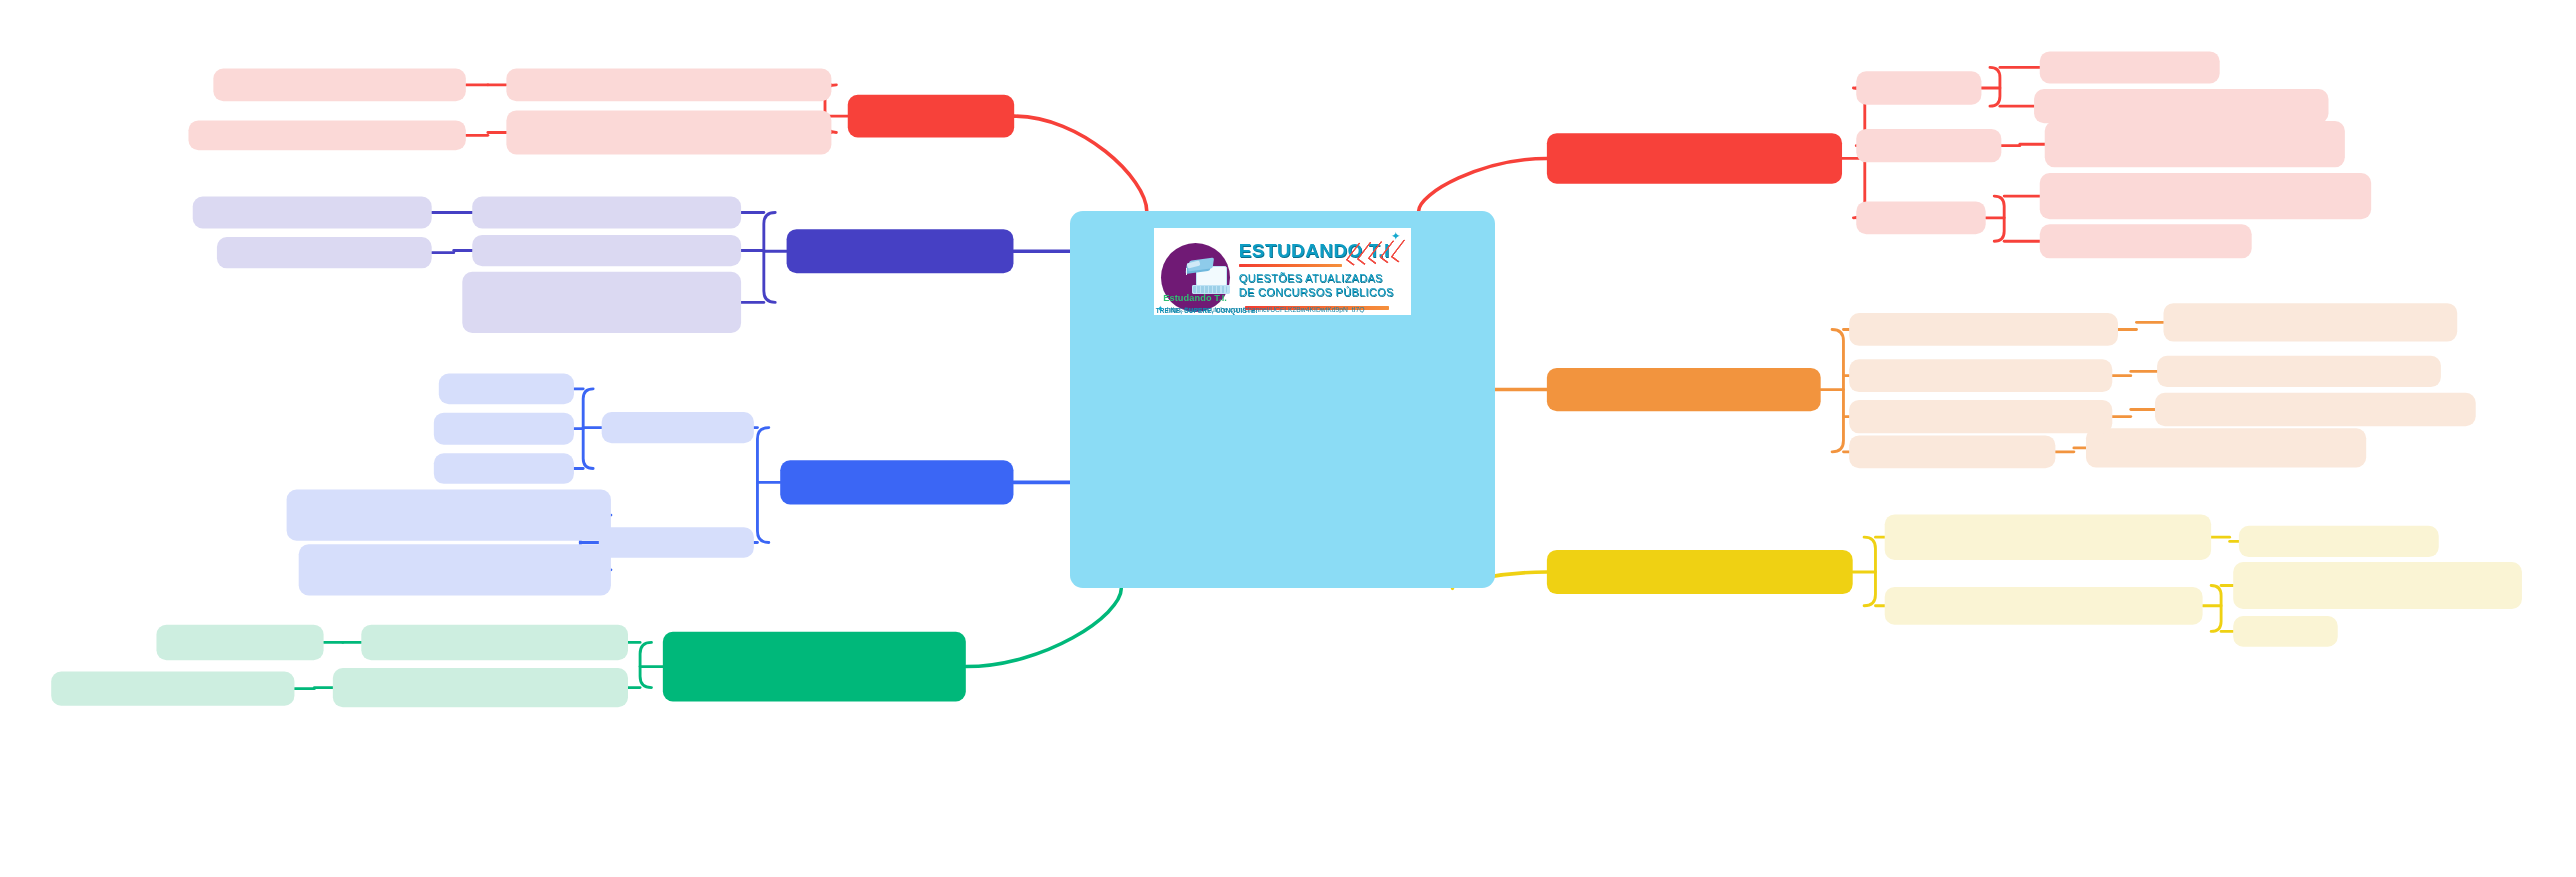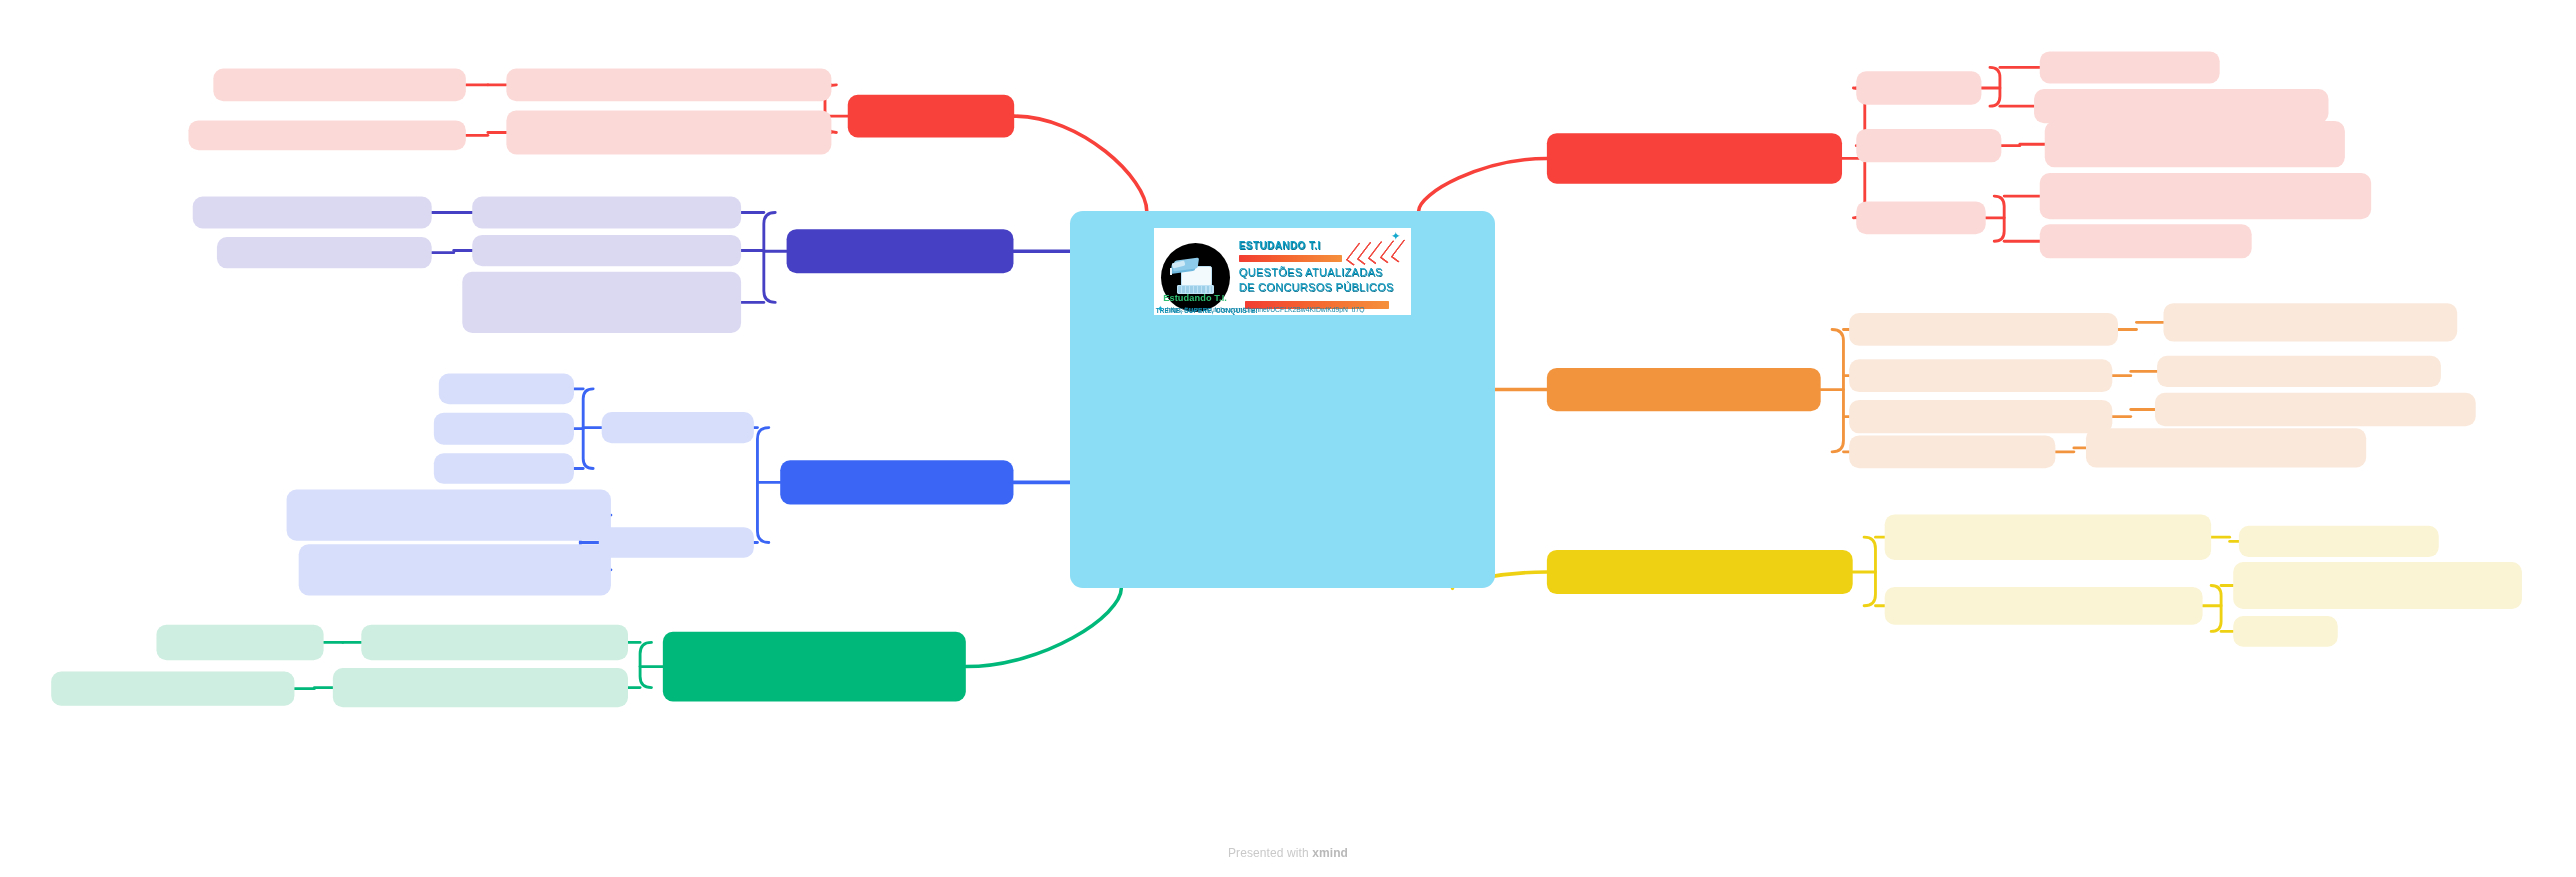--- a/index.html
+++ b/index.html
@@ -27,22 +27,22 @@
   .banner{
     position:absolute;left:0;top:0;right:0;bottom:0;
     display:flex;flex-direction:row;align-items:stretch;
   }
   .logo-col{
     width:32%;position:relative;display:flex;flex-direction:column;
     align-items:center;justify-content:flex-start;padding-top:6%;
   }
   .logo-circle{
     width:84%;aspect-ratio:1/1;border-radius:50%;
-    background:#000000;position:relative;
-    display:flex;align-items:center;justify-content:center;
+    background:#701a75;position:relative;
+    display:flex;align-items:center;justify-content:flex-end;
   }
   .logo-laptop{
     position:relative;width:56%;height:44%;margin-top:8%;
   }
   .laptop-screen{
     position:absolute;left:14%;top:2%;width:74%;height:62%;
     background:#F2FAFE;border:1.4px solid #BFE3F5;border-radius:2.1px;
   }
   .laptop-base{
     position:absolute;left:2%;top:64%;width:98%;height:30%;
@@ -78,21 +78,21 @@
   .logo-tagline{
     position:absolute;left:2%;bottom:1%;
     color:#0F8BB0;font-weight:800;font-size:6.4px;
     letter-spacing:0.2px;white-space:nowrap;
   }
   .text-col{
     flex:1;position:relative;padding:5% 2% 2% 1%;
     display:flex;flex-direction:column;gap:1.4px;
   }
   .t-title{
-    color:#0E9DC4;font-weight:800;font-size:10px;
+    color:#0E9DC4;font-weight:800;font-size:19px;
     letter-spacing:0.4px;line-height:1;text-align:left;
     text-shadow:0.7px 0.7px 0 #0A6F8C;
   }
   .bar-a{
     height:7.1px;width:62%;border-radius:0.7px;margin:2.8px 0 2.8px 0;
     background:linear-gradient(90deg,#F23C32 0%,#F5642F 45%,#F5903C 100%);
   }
   .t-sub{
     color:#0E9DC4;font-weight:400;font-size:11px;
     letter-spacing:0.3px;line-height:1.18;
@@ -322,18 +322,14 @@
         </div>
 
         <div class="url-row">
           <span class="sparkle" style="position:relative;font-size:9.2px;">✦</span>
           <span class="url-link">https://www.youtube.com/channel/UCFLK2Bw4KIDwiKd9pN_tI7Q</span>
         </div>
       </div>
     </div>
   </div>
 
-  <div class="footer">
-    <span>Presented with</span>
-    <b>xmind</b>
-  </div>
 </div>
 
 
 </body></html>

